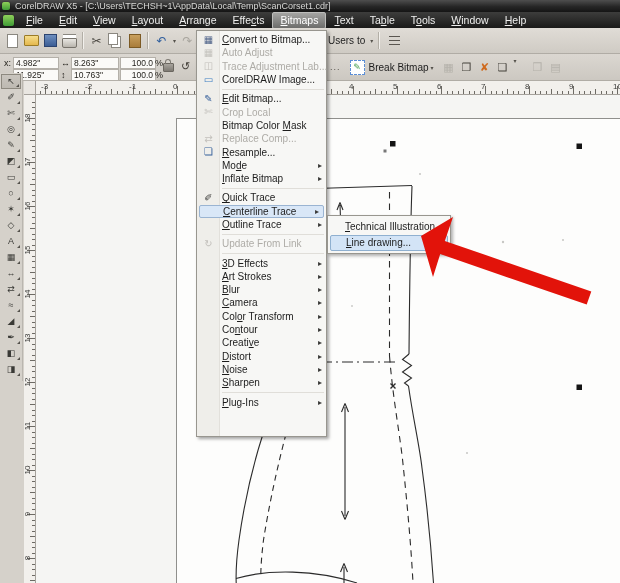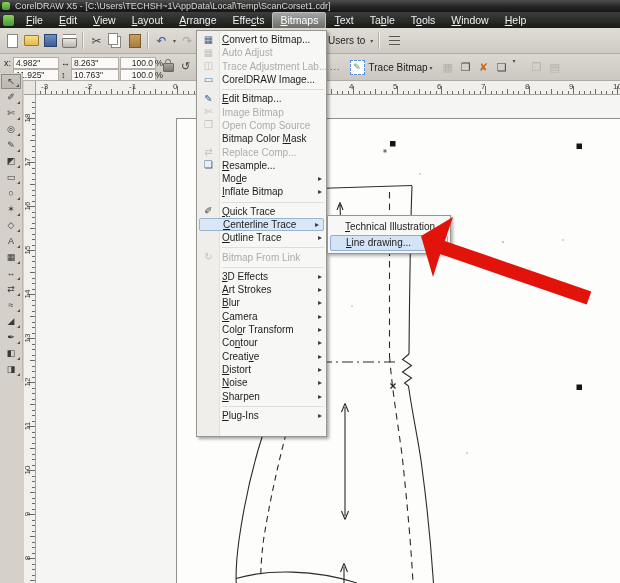--- a/index.html
+++ b/index.html
@@ -195,21 +195,21 @@
   <span class="pv" style="left:120px;top:3px;width:30px;text-align:right" data-name="scale-h-field">100.0</span>
   <span class="pl" style="left:155px;top:4px" data-name="percent-label">%</span>
   <span class="pv" style="left:120px;top:15px;width:30px;text-align:right" data-name="scale-v-field">100.0</span>
   <span class="pl" style="left:155px;top:16px" data-name="percent-label">%</span>
   <span class="lock" data-name="lock-ratio-icon"></span>
   <span class="rot" data-name="rotation-icon">↺</span>
   <div class="pb-right" data-name="bitmap-property-buttons">
     <span class="dots" data-name="overflow-ellipsis">...</span>
     <div class="trace-btn" data-name="trace-bitmap-button">
       <span class="tb-ic" data-name="trace-bitmap-icon">✎</span>
-      <span data-name="trace-bitmap-label">Trace Bitmap</span>
+      <span data-name="trace-bitmap-label">Break Bitmap</span>
       <span class="caret" data-name="trace-bitmap-caret-icon">▾</span>
     </div>
     <div style="display:flex" data-name="prop-bar-buttons">
         <div class="pbbtn dis" data-name="edit-bitmap-button">▦</div>
         <div class="pbbtn" data-name="resample-bitmap-button">❐</div>
         <div class="pbbtn" data-name="bitmap-mode-button" style="color: rgb(207, 106, 30);">✘</div>
         <div class="pbbtn" data-name="bitmap-frame-button">❏</div>
         <span class="caret" data-name="bitmap-frame-button-caret-icon">▾</span>
         <div class="pbbtn dis gap" data-name="bitmap-link-button">❒</div>
         <div class="pbbtn dis" data-name="bitmap-unlink-button">▤</div>
@@ -556,25 +556,21 @@
         <span class="m-icon ic-on" data-name="straighten-image-icon"></span>
         <span class="m-label" data-name="menu-item-label">CorelDRAW Image...</span>
       </div>
       <div class="m-sep" data-name="menu-separator"></div>
       <div class="m-item" data-name="menu-item-edit-bitmap">
         <span class="m-icon ic-on" data-name="edit-bitmap-icon"></span>
         <span class="m-label" data-name="menu-item-label"><u>E</u>dit Bitmap...</span>
       </div>
       <div class="m-item disabled" data-name="menu-item-crop-bitmap">
         <span class="m-icon ic-off" data-name="crop-bitmap-icon"></span>
-        <span class="m-label" data-name="menu-item-label">Image Bitmap</span>
-      </div>
-      <div class="m-item disabled" data-name="menu-item-open-comp-source">
-        <span class="m-icon ic-off" data-name="open-comp-source-icon"></span>
-        <span class="m-label" data-name="menu-item-label">Open Comp Source</span>
+        <span class="m-label" data-name="menu-item-label">Crop Local</span>
       </div>
       <div class="m-item" data-name="menu-item-bitmap-color-mask">
         <span class="m-icon"></span>
         <span class="m-label" data-name="menu-item-label">Bitmap Color <u>M</u>ask</span>
       </div>
       <div class="m-item disabled" data-name="menu-item-replace-comp">
         <span class="m-icon ic-off" data-name="replace-comp-icon"></span>
         <span class="m-label" data-name="menu-item-label">Replace Comp...</span>
       </div>
       <div class="m-item" data-name="menu-item-resample">
@@ -602,21 +598,21 @@
         <span class="m-arrow" data-name="submenu-arrow-icon">▸</span>
       </div>
       <div class="m-item" data-name="menu-item-outline-trace">
         <span class="m-icon"></span>
         <span class="m-label" data-name="menu-item-label"><u>O</u>utline Trace</span>
         <span class="m-arrow" data-name="submenu-arrow-icon">▸</span>
       </div>
       <div class="m-sep" data-name="menu-separator"></div>
       <div class="m-item disabled" data-name="menu-item-update-from-link">
         <span class="m-icon ic-off" data-name="update-from-link-icon"></span>
-        <span class="m-label" data-name="menu-item-label">Bitmap From Link</span>
+        <span class="m-label" data-name="menu-item-label">Update From Link</span>
       </div>
       <div class="m-sep" data-name="menu-separator"></div>
       <div class="m-item" data-name="menu-item-3d-effects">
         <span class="m-icon"></span>
         <span class="m-label" data-name="menu-item-label"><u>3</u>D Effects</span>
         <span class="m-arrow" data-name="submenu-arrow-icon">▸</span>
       </div>
       <div class="m-item" data-name="menu-item-art-strokes">
         <span class="m-icon"></span>
         <span class="m-label" data-name="menu-item-label"><u>A</u>rt Strokes</span>

